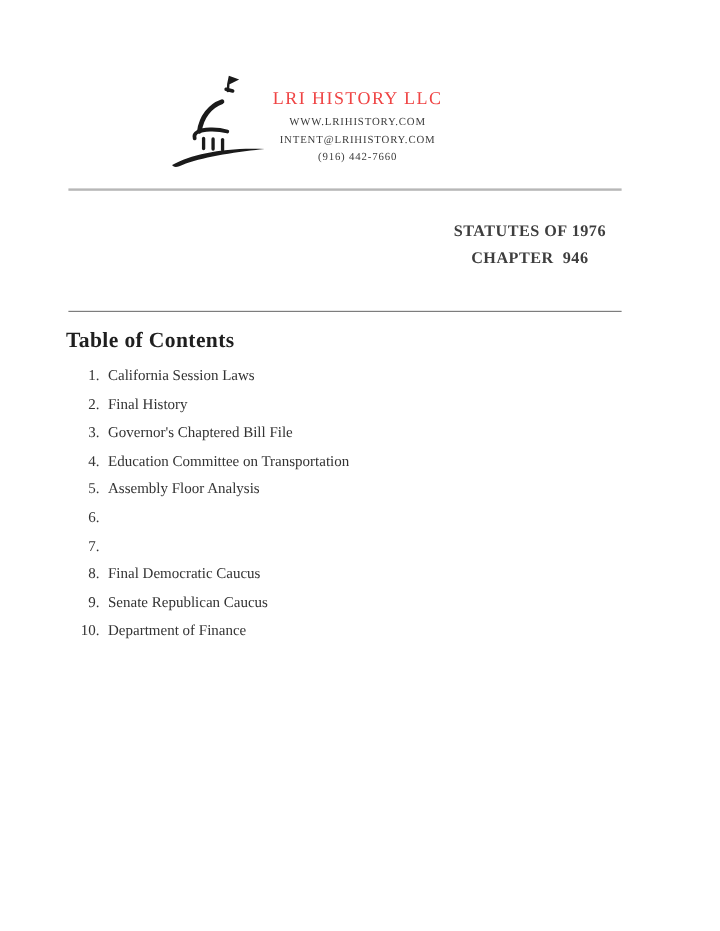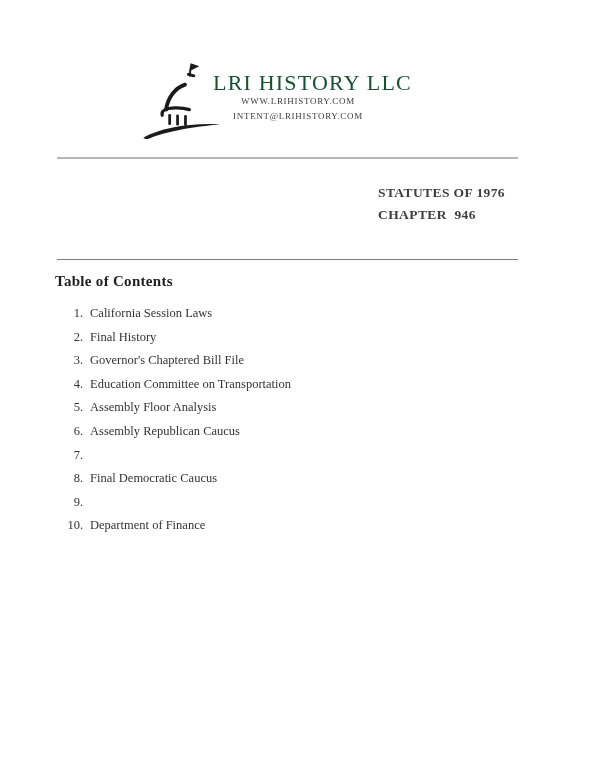--- a/index.html
+++ b/index.html
@@ -14,22 +14,22 @@
   
   .logo {
     position:absolute; left:138px; top:60px;
     width:90px; height:84px;
   }
   .company {
     position:absolute; left:213px; top:72px;
     width:170px; text-align:center;
   }
   .company-name {
-    font-size:22px; letter-spacing:1.2px;
-    color:#14532d; line-height:22px;
+    font-size:15px; letter-spacing:1.2px;
+    color:#ef4444; line-height:22px;
     white-space:nowrap;
   }
   .contact-line {
     font-size:9px; letter-spacing:0.7px;
     color:#3c3c3c; line-height:14.5px;
     white-space:nowrap;
   }
 
   
   .rule-1 {
@@ -37,32 +37,32 @@
     width:461px; height:2px; background:#b7b7b7;
   }
   .rule-2 {
     position:absolute; left:57px; top:259px;
     width:461px; height:1px; background:#7d7d7d;
   }
 
   
   .reference {
     position:absolute; right:95px; top:182px;
-    text-align:left;
+    text-align:center;
   }
   .reference-line {
     font-size:13.5px; font-weight:bold;
     color:#3e3e3e; line-height:21.5px;
     letter-spacing:0.4px; white-space:pre;
   }
 
   
   .toc-title {
     position:absolute; left:55px; top:273px;
-    font-size:15px; font-weight:bold;
+    font-size:18px; font-weight:bold;
     color:#1f1f1f; letter-spacing:0.3px;
   }
   .toc-list {
     position:absolute; left:55px; top:302px;
   }
   .toc-row {
     display:flex; align-items:baseline;
     height:23.6px; line-height:23.6px;
     font-size:12.5px; color:#333333;
   }
@@ -91,20 +91,21 @@
     <path d="M39.5,56.5 L39.5,65" stroke-width="2.8"></path>
     <path d="M47.5,57 L47.5,65.5" stroke-width="2.8"></path>
 
     <path d="M5,78.5 C22,69 50,63.5 83,65 C56,67.5 26,72.5 11,79.5 C8,80.5 5.5,80 5,78.5 Z" fill="#1b1b1b" stroke="none"></path>
   </svg>
 
   <div class="company">
     <div class="company-name">LRI HISTORY LLC</div>
     <div class="contact-line">WWW.LRIHISTORY.COM</div>
     <div class="contact-line">INTENT@LRIHISTORY.COM</div>
+    <div class="contact-line">(916) 442-7660</div>
   </div>
 
   <div class="rule-1"></div>
 
   <div class="reference">
     <div class="reference-line">STATUTES OF 1976</div>
     <div class="reference-line">CHAPTER&nbsp; 946</div>
   </div>
 
   <div class="rule-2"></div>
@@ -127,31 +128,31 @@
     <div class="toc-row">
       <span class="toc-num">4.</span>
       <span class="toc-label">Education Committee on Transportation</span>
     </div>
     <div class="toc-row">
       <span class="toc-num">5.</span>
       <span class="toc-label">Assembly Floor Analysis</span>
     </div>
     <div class="toc-row">
       <span class="toc-num">6.</span>
-      <span class="toc-label">Assembly Republican Caucus</span>
     </div>
     <div class="toc-row">
       <span class="toc-num">7.</span>
     </div>
     <div class="toc-row">
       <span class="toc-num">8.</span>
       <span class="toc-label">Final Democratic Caucus</span>
     </div>
     <div class="toc-row">
       <span class="toc-num">9.</span>
+      <span class="toc-label">Senate Republican Caucus</span>
     </div>
     <div class="toc-row">
       <span class="toc-num">10.</span>
       <span class="toc-label">Department of Finance</span>
     </div>
   </div>
 
 </div>
 
 </body></html>

